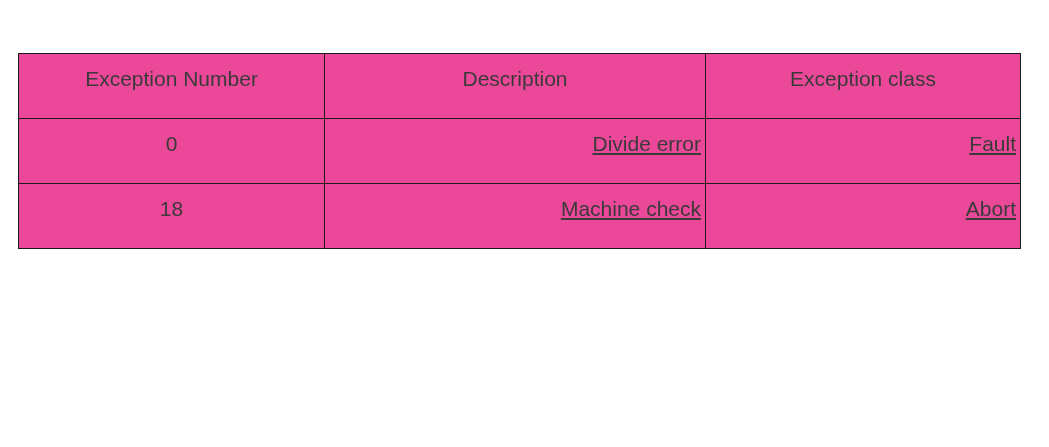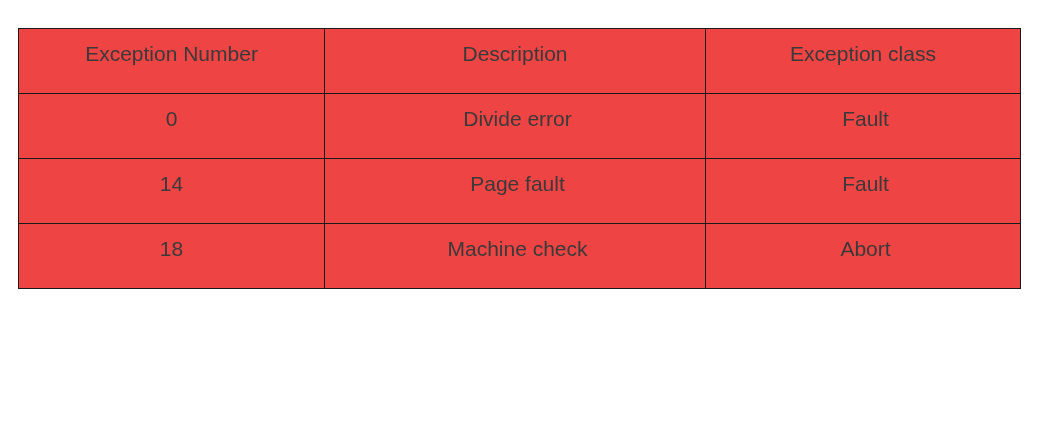--- a/index.html
+++ b/index.html
@@ -18,21 +18,22 @@
     position: absolute;
     left: 18px;
     top: 28px;
     width: 1002px;
   }
 
   table.exception-table {
     border-collapse: collapse;
     table-layout: fixed;
     width: 1002px;
-    background: #ef4444;
+    background: #ec4899;
+    margin-top: 25px;
   }
 
   table.exception-table col.c-num   { width: 306px; }
   table.exception-table col.c-desc  { width: 381px; }
   table.exception-table col.c-class { width: 315px; }
 
   table.exception-table th,
   table.exception-table td {
     border: 1px solid #1a1a1a;
     height: 65px;
@@ -50,21 +51,21 @@
   .cell {
     display: block;
     padding-top: 12px;
     font-size: 21px;
     line-height: 1.25;
     color: #3a3a3a;
     white-space: nowrap;
   }
 
   .cell.center { text-align: center; padding-left: 4px; padding-right: 4px; }
-  .cell.left   { text-align: center;   padding-left: 9px; padding-right: 4px; }
+  .cell.left   { text-align: right;   padding-left: 9px; padding-right: 4px; text-decoration: underline; }
 </style>
 </head>
 <body>
 
 <div id="exception-table-wrap">
   <table class="exception-table">
     <colgroup>
       <col class="c-num">
       <col class="c-desc">
       <col class="c-class">
@@ -89,31 +90,20 @@
         </td>
         <td>
           <span class="cell left">Divide error</span>
         </td>
         <td>
           <span class="cell left">Fault</span>
         </td>
       </tr>
       <tr>
         <td>
-          <span class="cell center">14</span>
-        </td>
-        <td>
-          <span class="cell left">Page fault</span>
-        </td>
-        <td>
-          <span class="cell left">Fault</span>
-        </td>
-      </tr>
-      <tr>
-        <td>
           <span class="cell center">18</span>
         </td>
         <td>
           <span class="cell left">Machine check</span>
         </td>
         <td>
           <span class="cell left">Abort</span>
         </td>
       </tr>
     </tbody>

